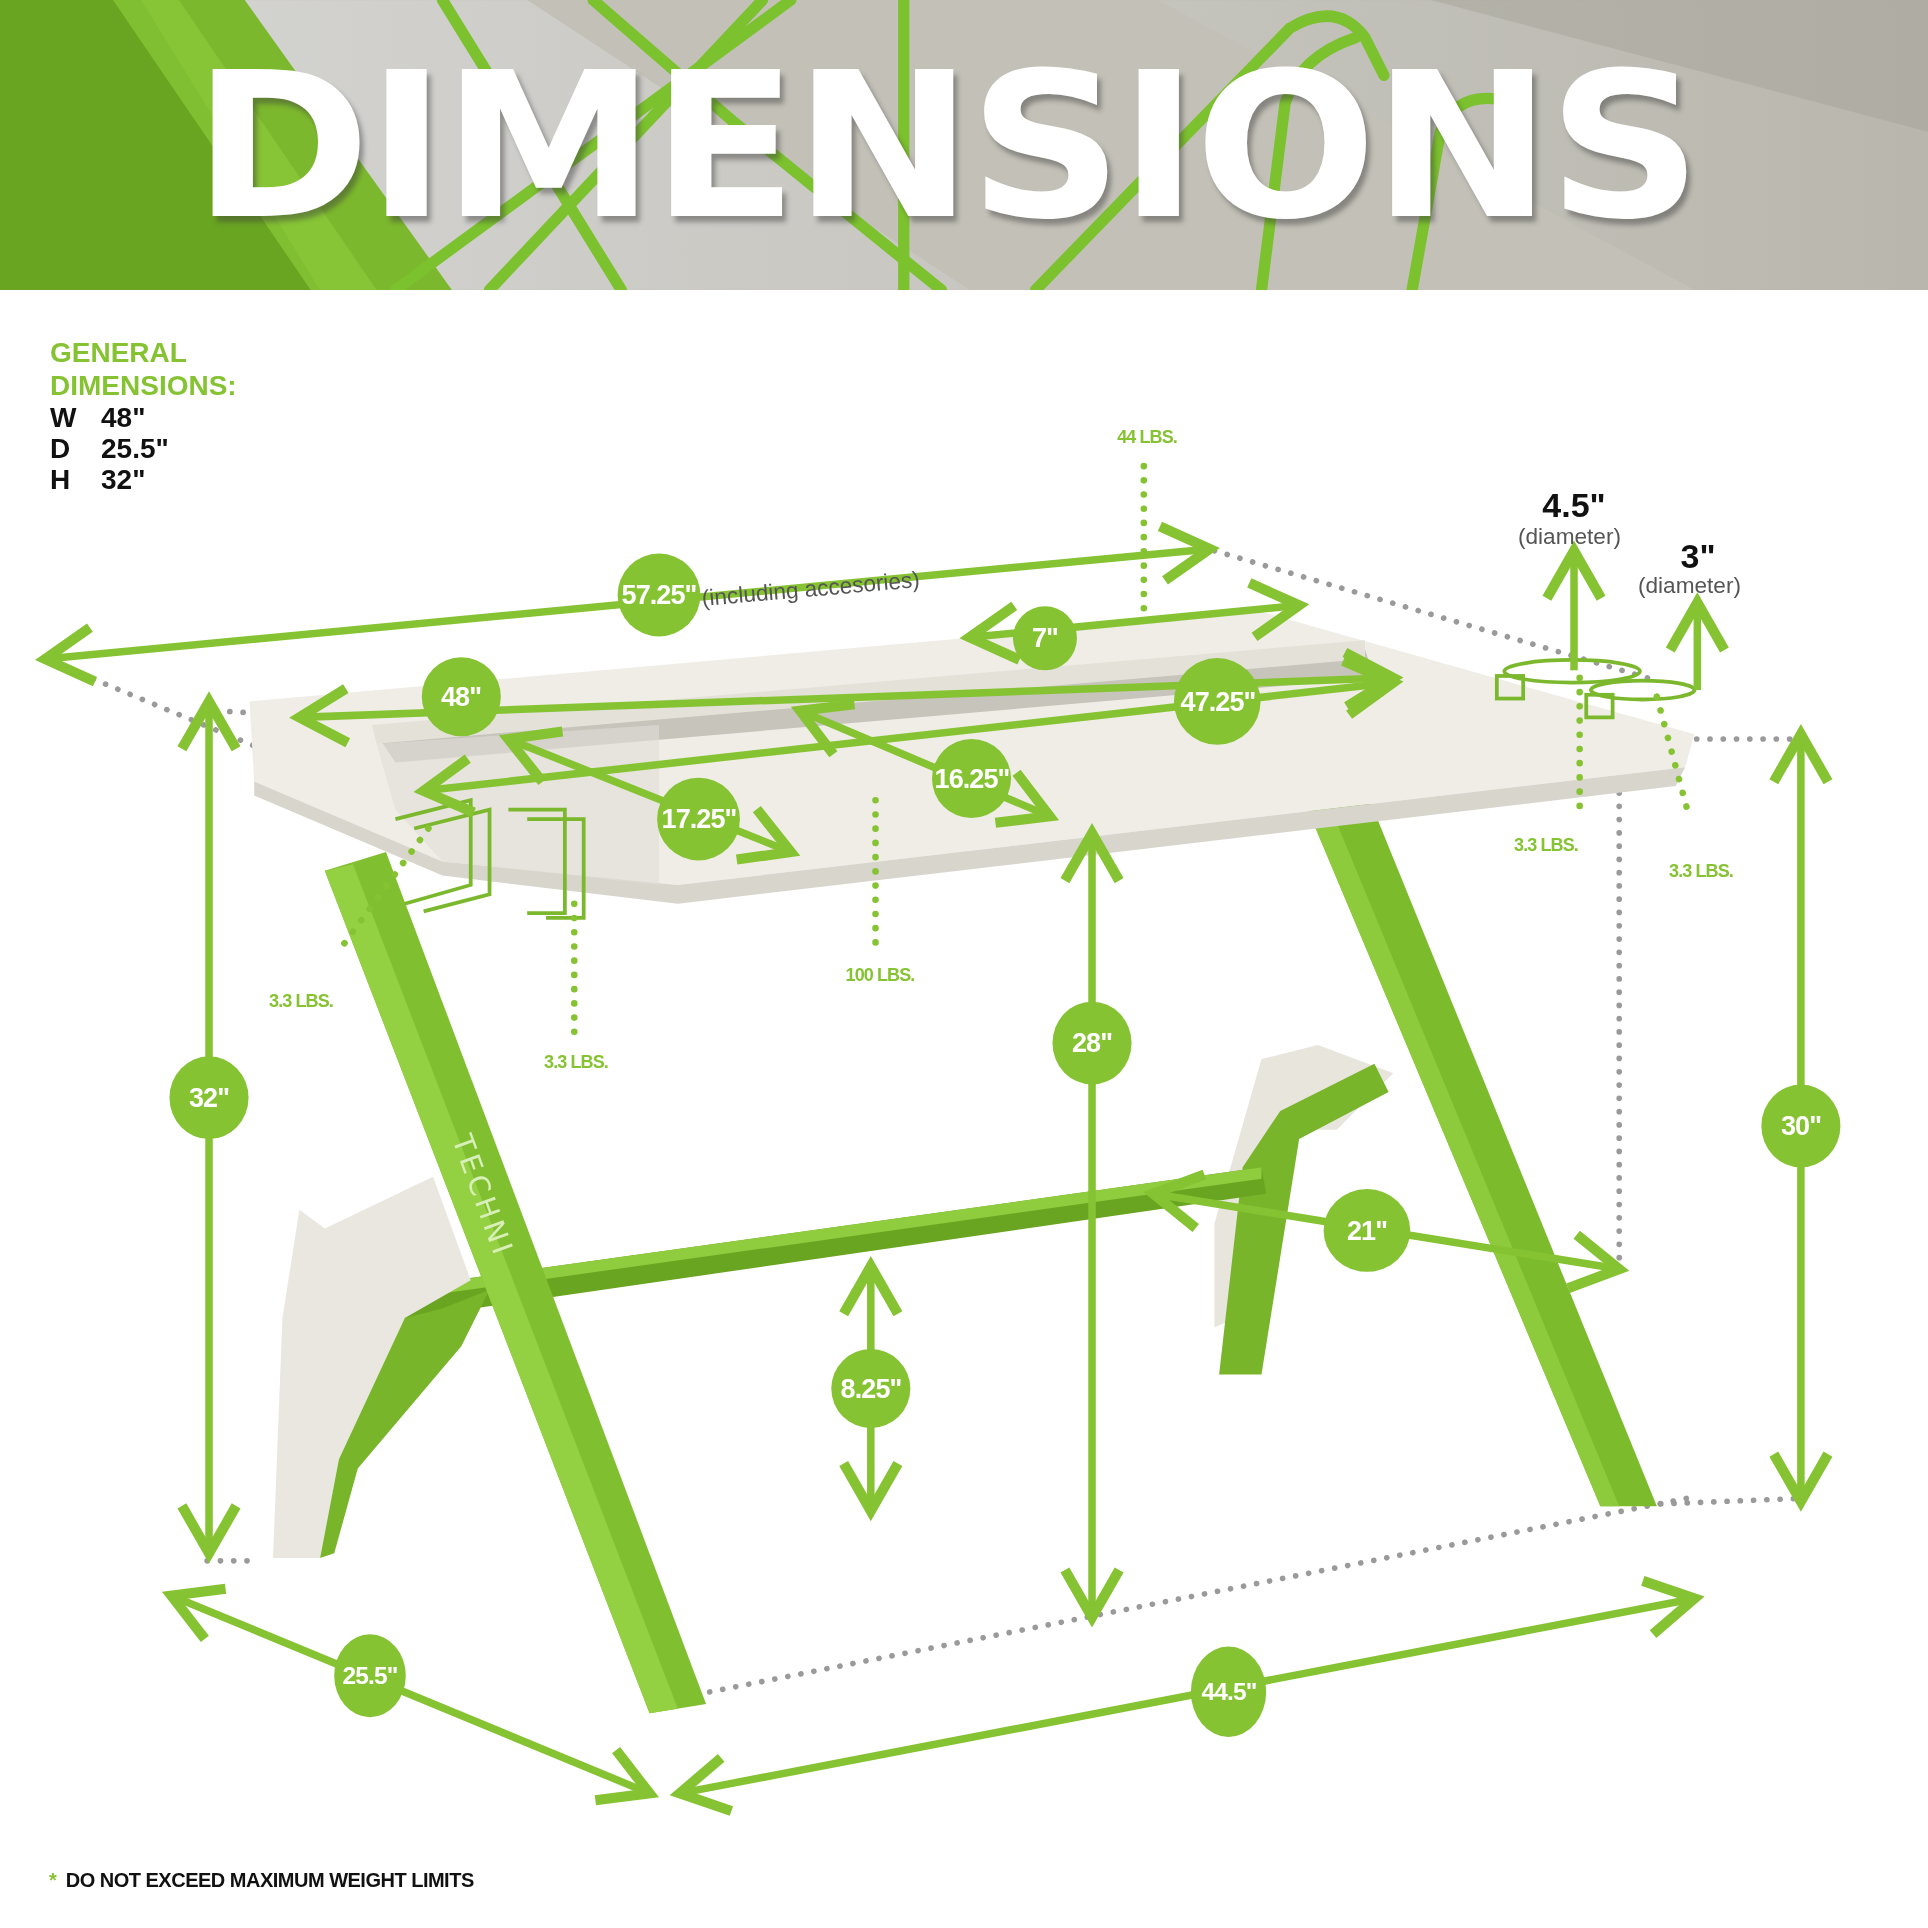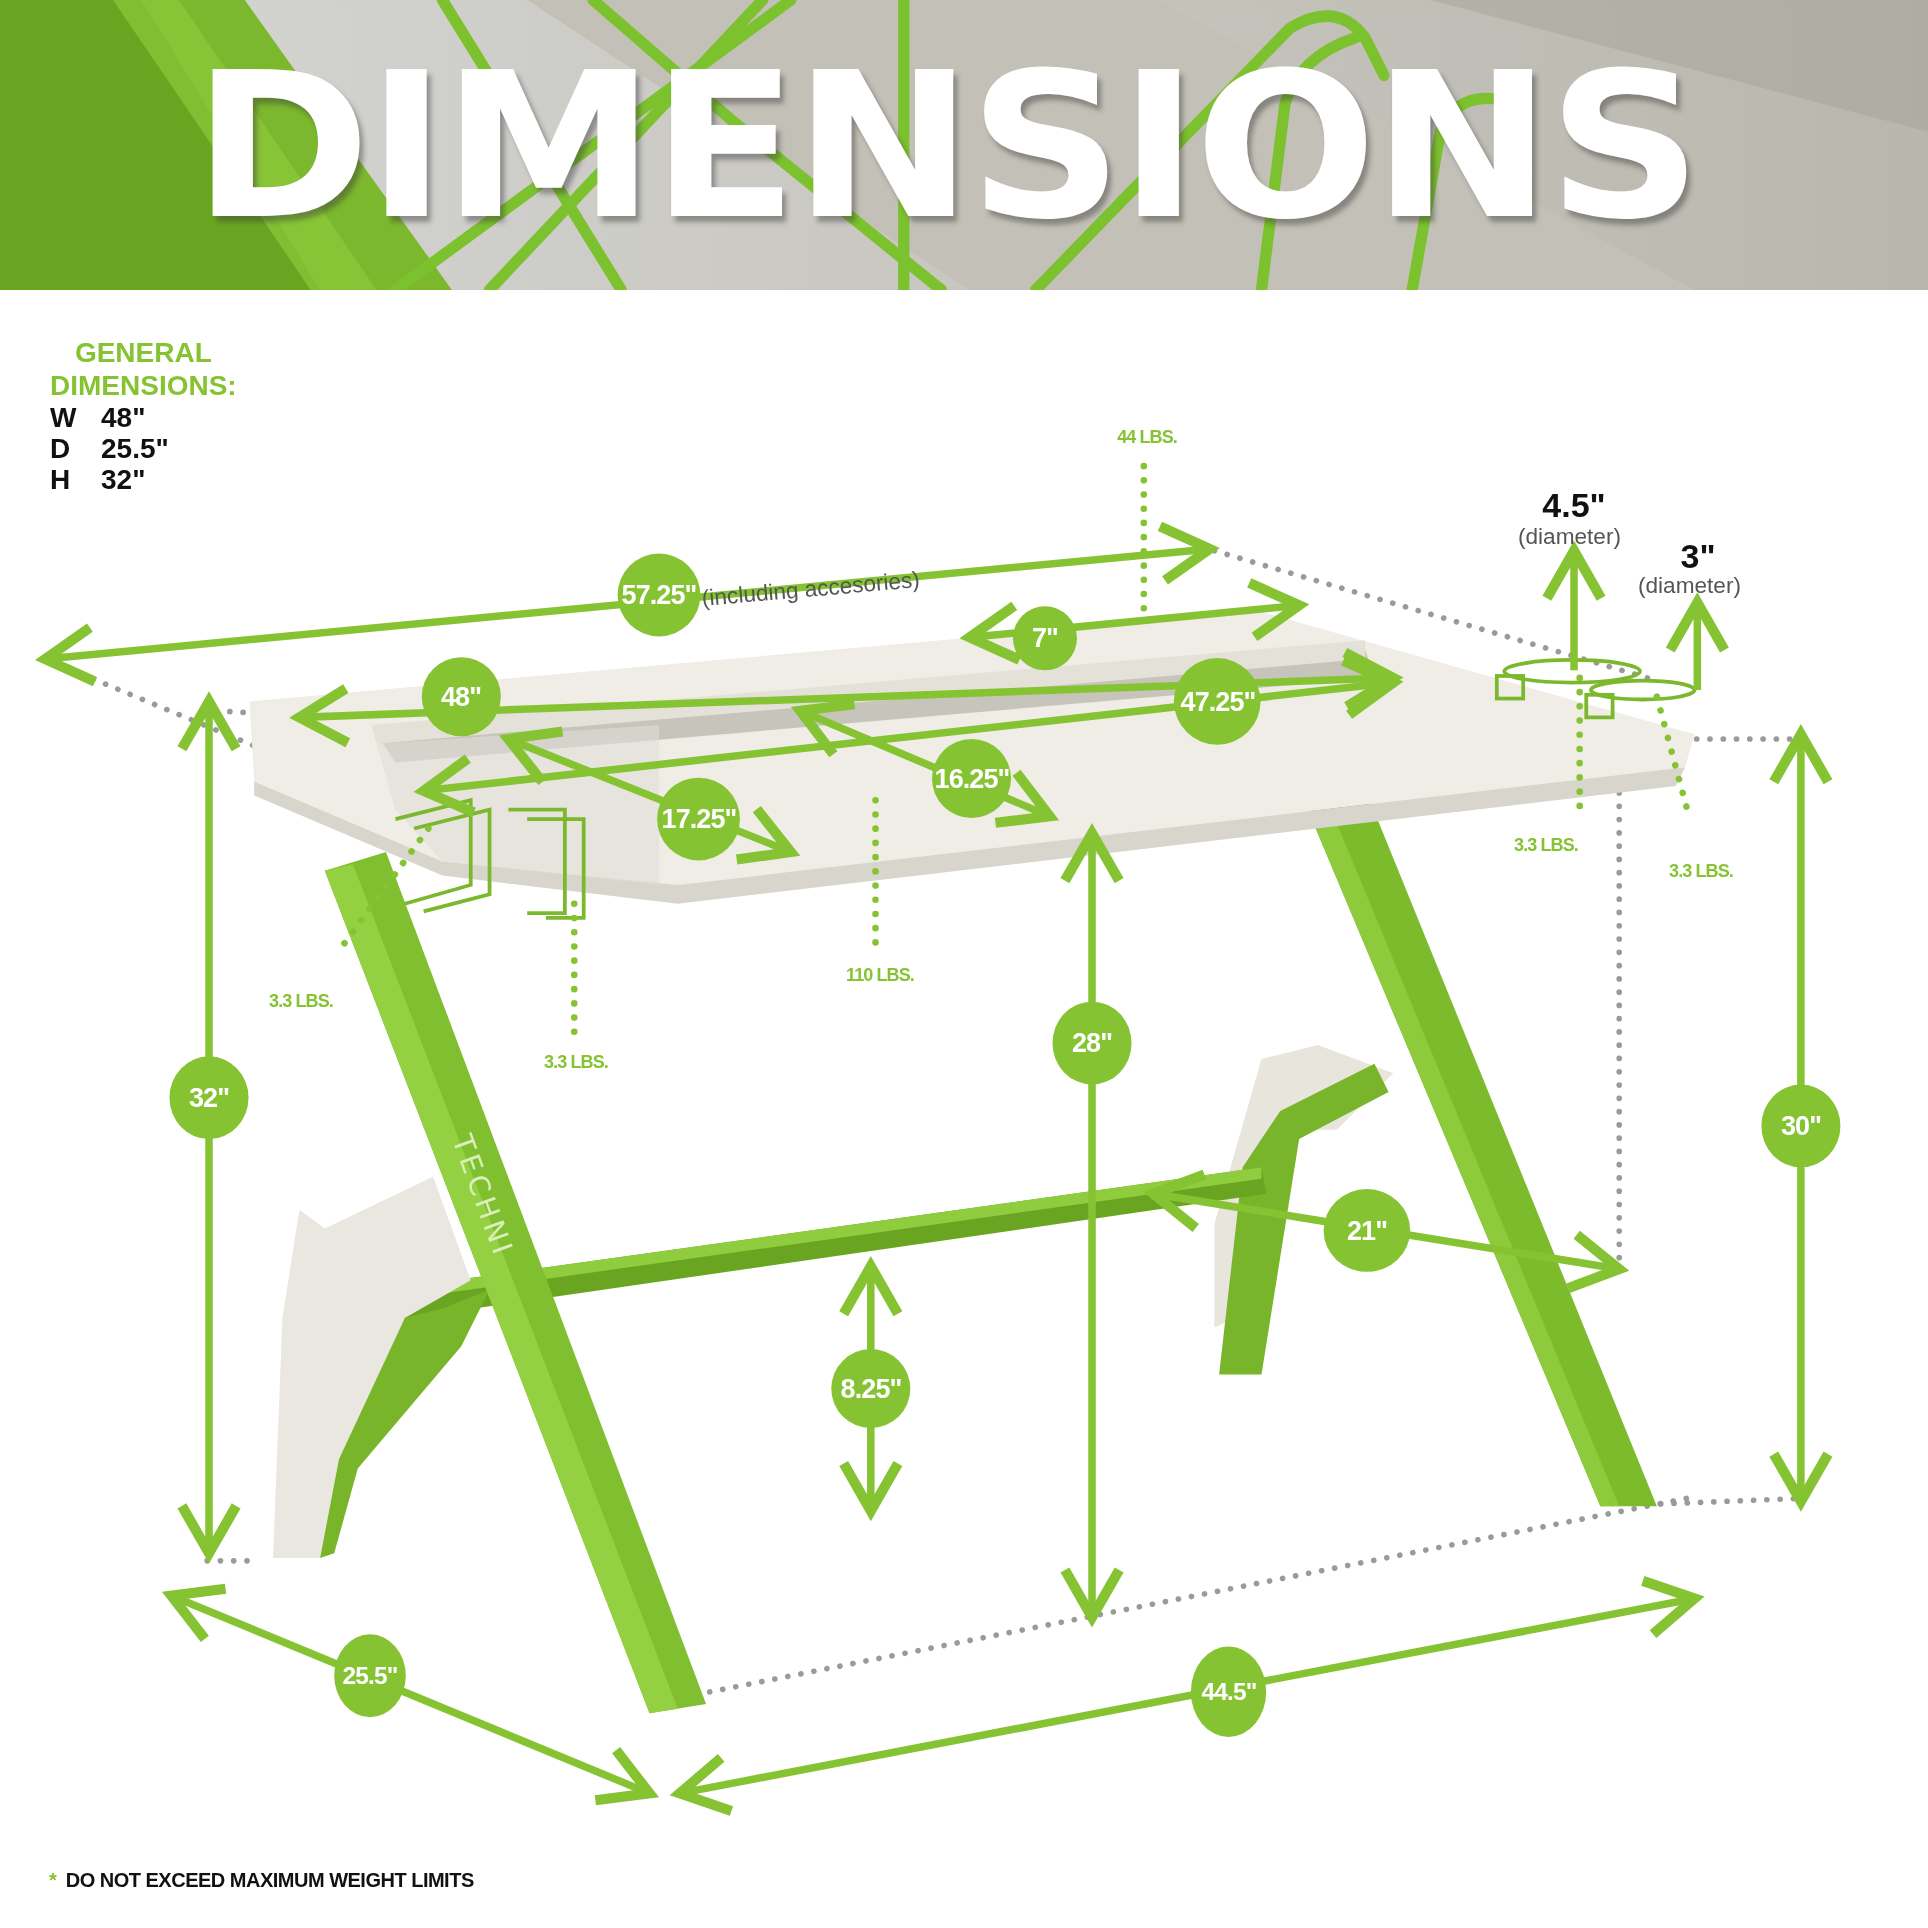--- a/index.html
+++ b/index.html
@@ -3,21 +3,21 @@
 <meta charset="utf-8">
 <style>
   html, body { margin: 0; padding: 0; background: #ffffff; }
   body { width: 1928px; height: 1928px; position: relative; overflow: hidden; font-family: "Liberation Sans", "DejaVu Sans", sans-serif; }
   .banner { position: absolute; left: 0; top: 0; width: 1928px; height: 290px; overflow: hidden; background: #a16207; }
   .banner svg { position: absolute; left: 0; top: 0; }
   .banner-title { position: absolute; left: 193px; top: 45px; font-size: 202px; font-weight: 700; color: #ffffff; letter-spacing: -3.8px; line-height: 1; font-family: "DejaVu Sans", sans-serif; text-shadow: 3.8px 5.6px 5.6px rgba(60,60,60,0.45); transform: scaleX(1.06); transform-origin: left top; }
   .model-tag { position: absolute; left: 1637px; top: 194px; width: 256px; height: 62px; background: #f4f4f2; box-shadow: 0 1.9px 3.8px rgba(0,0,0,0.25); display: flex; align-items: center; justify-content: center; }
   .model-tag span { font-family: "DejaVu Sans Mono", monospace; font-weight: 700; font-size: 34px; color: #1a1a1a; letter-spacing: -1.9px; transform: scaleX(0.82); }
   .general { position: absolute; left: 50px; top: 336px; }
-  .general .heading { color: #86c332; font-weight: 700; font-size: 28px; line-height: 33px; text-align: center; }
+  .general .heading { color: #86c332; font-weight: 700; font-size: 28px; line-height: 33px; }
   .general .row { font-weight: 700; font-size: 28px; line-height: 31px; color: #111; display: flex; }
   .general .row .k { width: 51px; }
   .diagram { position: absolute; left: 0; top: 290px; }
   .lbl { position: absolute; color: #ffffff; font-weight: 700; font-size: 27px; letter-spacing: -0.9px; text-align: center; white-space: nowrap; transform: translate(-50%, -50%); }
   .weight { position: absolute; color: #86c332; font-weight: 700; font-size: 18px; letter-spacing: -0.9px; white-space: nowrap; transform: translate(-50%, -50%); }
   .note { position: absolute; color: #555; font-size: 22.6px; white-space: nowrap; }
   .diam-val { position: absolute; color: #111; font-weight: 700; font-size: 34px; transform: translate(-50%, -50%); }
   .footer { position: absolute; left: 49px; top: 1869px; font-weight: 700; font-size: 20px; color: #111; letter-spacing: -0.5px; }
   .footer .star { color: #86c332; margin-right: 9.4px; }
 </style>
@@ -182,21 +182,21 @@
 <div class="lbl" style="left:972px;top:779px">16.25"</div>
 <div class="lbl" style="left:209px;top:1098px">32"</div>
 <div class="lbl" style="left:1092px;top:1043px">28"</div>
 <div class="lbl" style="left:1801px;top:1126px">30"</div>
 <div class="lbl" style="left:871px;top:1389px">8.25"</div>
 <div class="lbl" style="left:1367px;top:1231px">21"</div>
 <div class="lbl" style="left:370px;top:1676px;font-size:24.5px">25.5"</div>
 <div class="lbl" style="left:1229px;top:1692px;font-size:24.5px">44.5"</div>
 
 <div class="weight" style="left:1147px;top:437px">44 LBS.</div>
-<div class="weight" style="left:880px;top:975px">110 LBS.</div>
+<div class="weight" style="left:880px;top:975px">100 LBS.</div>
 <div class="weight" style="left:301px;top:1001px">3.3 LBS.</div>
 <div class="weight" style="left:576px;top:1062px">3.3 LBS.</div>
 <div class="weight" style="left:1546px;top:845px">3.3 LBS.</div>
 <div class="weight" style="left:1701px;top:871px">3.3 LBS.</div>
 
 <div class="diam-val" style="left:1574px;top:505px">4.5"</div>
 <div class="note" style="left:1518px;top:524px">(diameter)</div>
 <div class="diam-val" style="left:1698px;top:556px">3"</div>
 <div class="note" style="left:1638px;top:573px">(diameter)</div>
 

